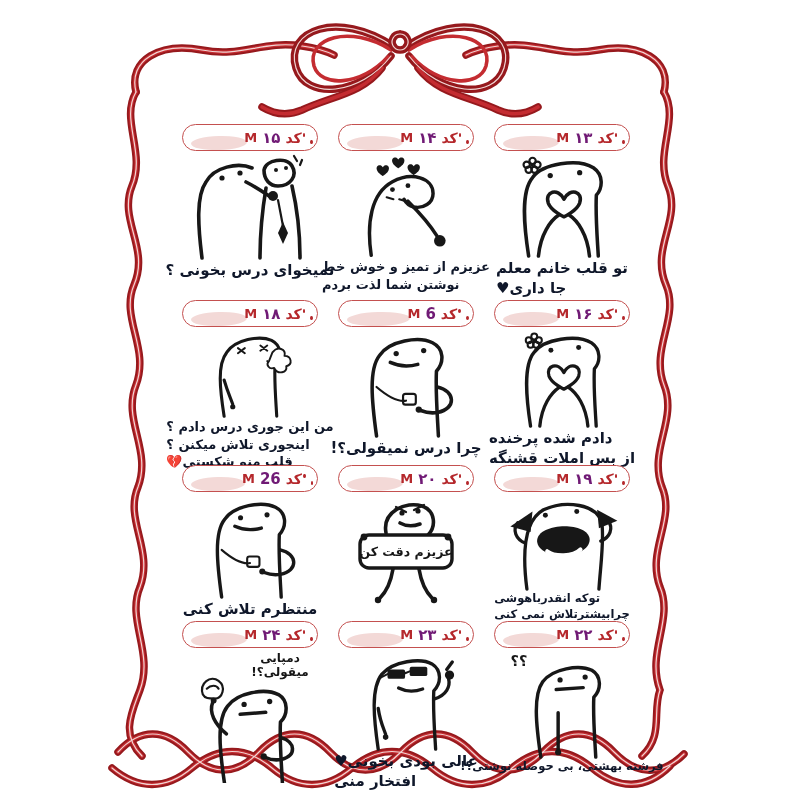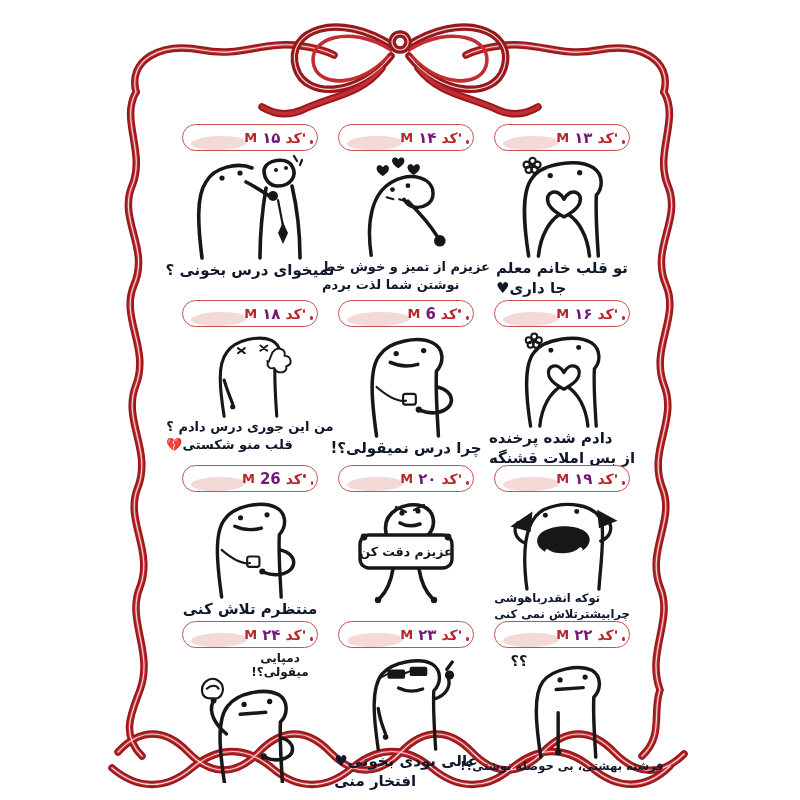--- a/index.html
+++ b/index.html
@@ -277,20 +277,21 @@
           <path class="fl" d="M30,100 C25,68 22,40 33,26 C43,11 71,6 85,12 C97,18 97,32 89,40 C88,60 90,82 91,100"></path>
           <path class="fl-thin" d="M46,21 l8,6 M54,21 l-8,6 M72,18 l8,6 M80,18 l-8,6"></path>
           <path class="fl" d="M30,58 C34,72 38,80 40,86"></path>
           <circle class="fl-fill" cx="40" cy="89" r="3"></circle>
           <path class="fl-thin" d="M80,36 C84,38 88,40 90,40"></path>
           <path d="M86,26 c6,-8 16,-4 14,4 c8,0 10,10 2,12 c2,8 -10,10 -14,2 c-6,2 -10,-4 -6,-8 z" fill="#ffffff" stroke="#171717" stroke-width="2.2" stroke-linejoin="round"></path>
         </svg>
       </div>
       <div class="caption cap-md">
         <div>من این جوری درس دادم ؟</div>
+        <div>اینجوری تلاش میکنن ؟</div>
         <div>قلب منو شکستی💔</div>
       </div>
     </div>
 
     <div class="cell">
       <div class="badge">
         <span class="blob"></span>
         <span class="b-m">M</span>
         <span class="b-num">۱۹</span>
         <span class="b-word">کد</span>

